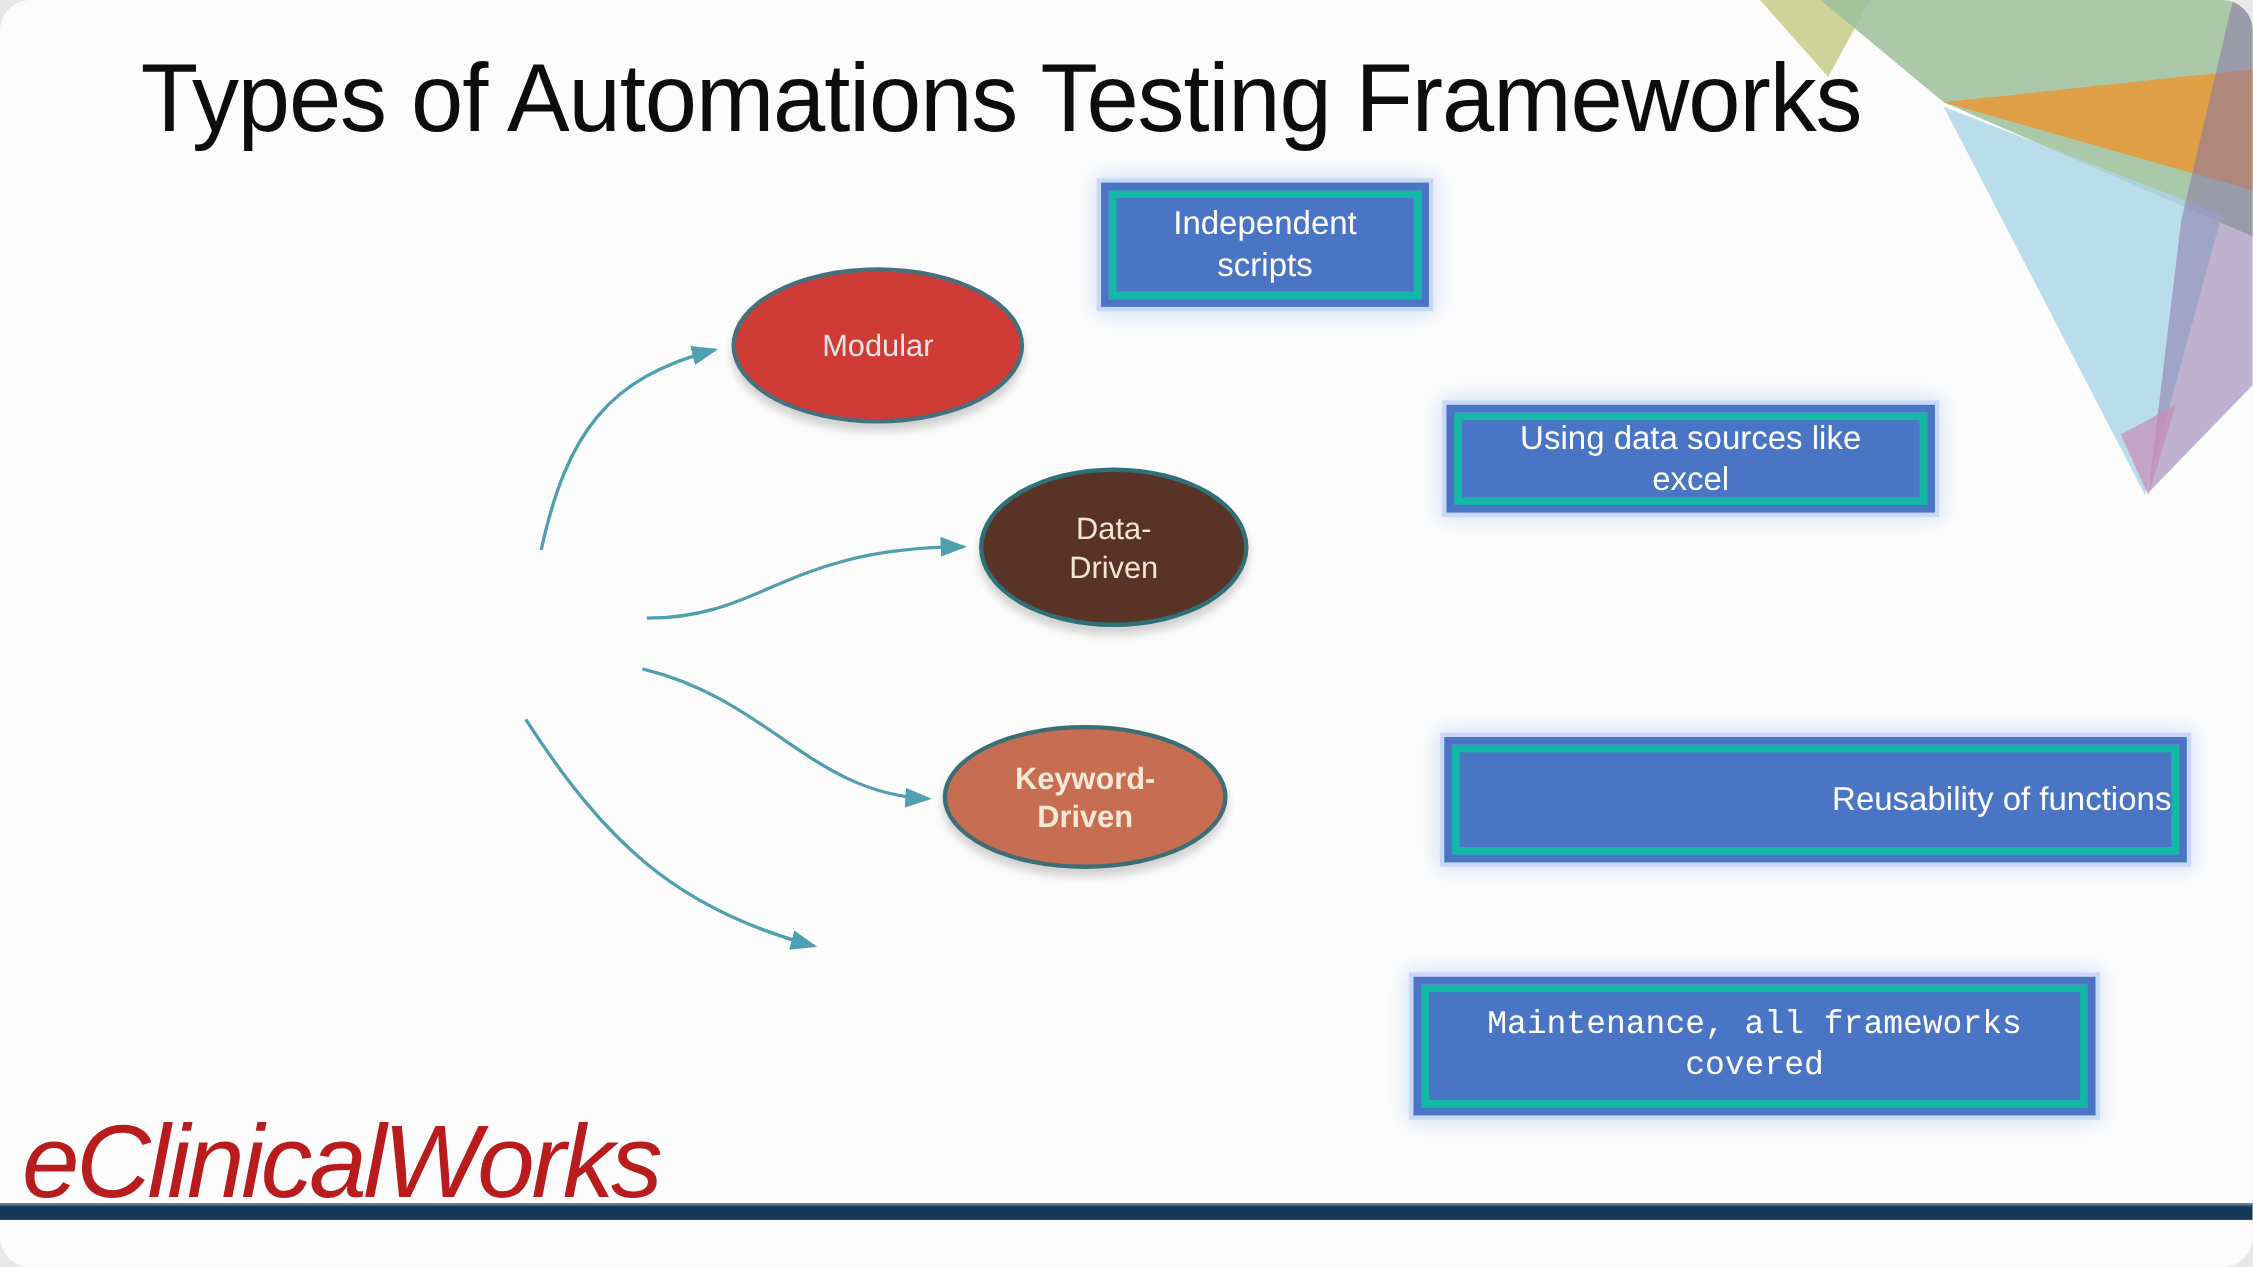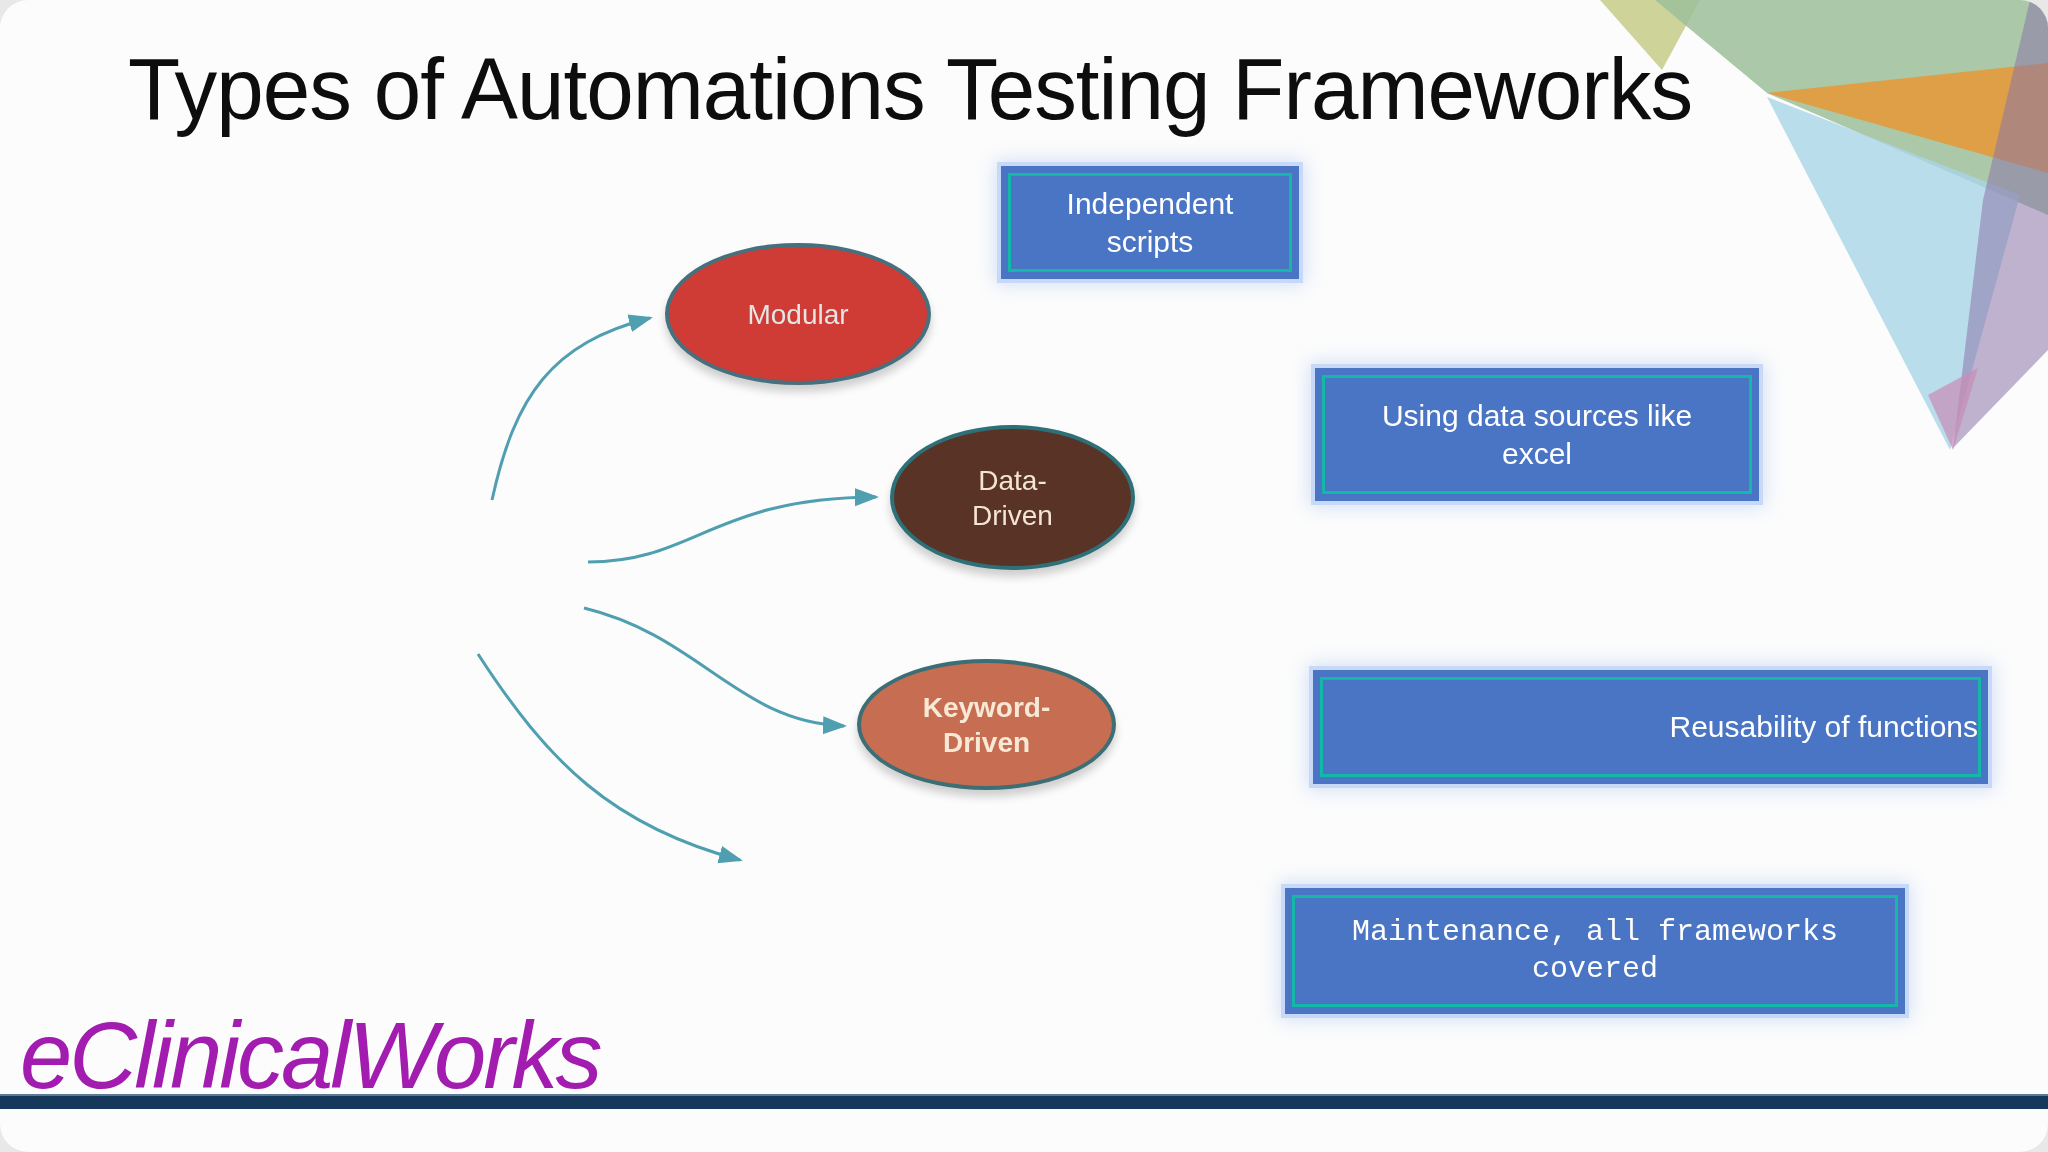--- a/index.html
+++ b/index.html
@@ -30,27 +30,27 @@
   .node span { white-space:pre-line; }
   .node-root    { left:280px; top:489px; width:306px; height:172px; }
   .node-modular { left:665px; top:243px; width:266px; height:142px; }
   .node-data    { left:890px; top:425px; width:245px; height:145px; }
   .node-keyword { left:857px; top:659px; width:259px; height:131px; }
   .node-hybrid  { left:653px; top:854px; width:253px; height:121px; }
   .callout {
     position:absolute; box-sizing:border-box;
     display:flex; align-items:center; justify-content:center;
     text-align:center; color:#ffffff;
-    border:3px solid #14b8a6; outline:7px solid #4a74c4;
+    border:7px solid #14b8a6; outline:7px solid #4a74c4;
     box-shadow:0 0 0 11px rgba(198,215,247,0.95), 0 0 18px 13px rgba(163,192,240,0.45);
     font-size:30px; line-height:1.25;
   }
   .callout span { white-space:pre-line; }
   .callout-1 { left:1008px; top:173px; width:284px; height:99px; }
-  .callout-2 { left:1322px; top:375px; width:430px; height:119px; }
+  .callout-2 { left:1322px; top:375px; width:430px; height:84px; }
   .callout-3 { left:1320px; top:677px; width:661px; height:100px;justify-content:flex-end; }
   .callout-4 { left:1292px; top:895px; width:606px; height:112px; }
   .logo {
     position:absolute; left:20px; top:1002px;
     font-size:94px; font-style:italic; font-weight:400;
     letter-spacing:-3px; color:#1c3e63; white-space:nowrap;
   }
   .bottom-bar {
     position:absolute; left:0; top:1094px; width:2048px; height:13px;
     border-top:2px solid #5a7a95;
@@ -112,17 +112,17 @@
 
   <div class="callout callout-3" style="background: rgb(74, 116, 196); outline-color: rgb(74, 116, 196); color: rgb(255, 255, 255);">
     <span>Reusability of functions</span>
   </div>
 
   <div class="callout callout-4" style="background: rgb(74, 116, 196); outline-color: rgb(74, 116, 196); color: rgb(255, 255, 255); font-family: Liberation Mono, monospace;">
     <span>Maintenance, all frameworks
 covered</span>
   </div>
 
-  <div class="logo" style="color: #a21caf;">eClinicalWorks</div>
+  <div class="logo" style="color: #b91c1c;">eClinicalWorks</div>
 
   <div class="bottom-bar" style="background: rgb(22, 57, 91);"></div>
 
 </div>
 
 </body></html>

